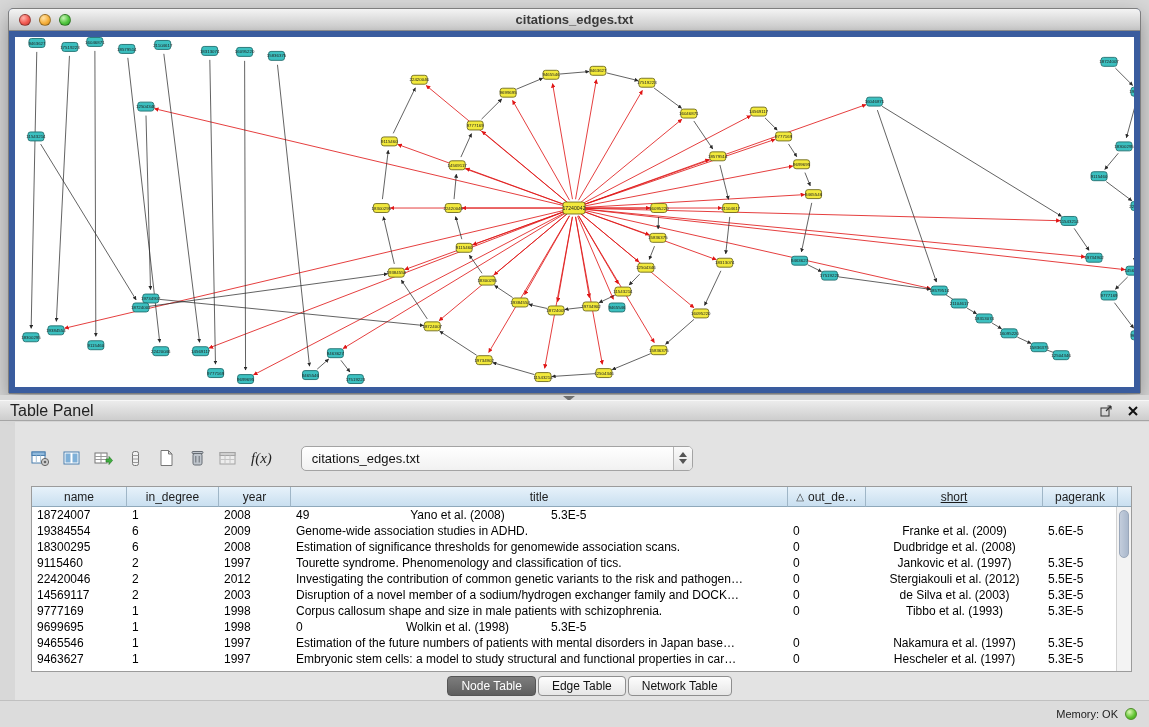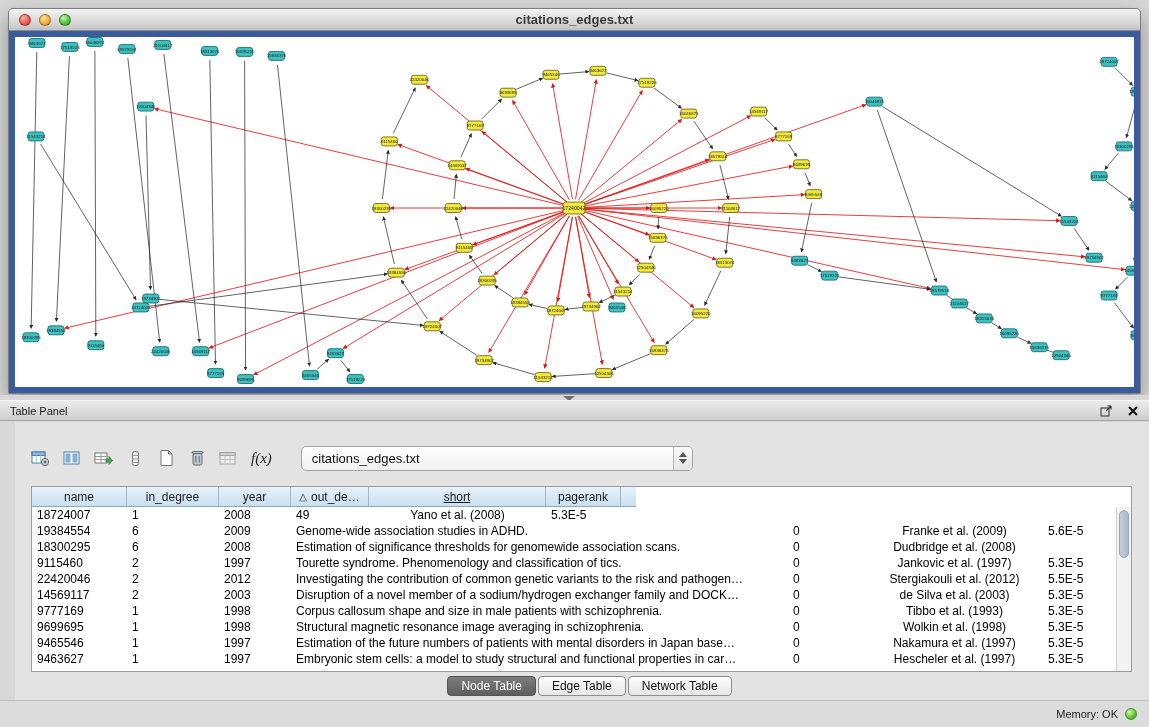--- a/index.html
+++ b/index.html
@@ -23,21 +23,21 @@
   .netframe svg { width:100%; height:100%; background:#ffffff; display:block; }
 
   
   .gap { position:absolute; top:395px; left:0; width:100%; height:5px; background:#d8d8d8; }
   .grip { position:absolute; left:563px; top:1px; width:0; height:0;
           border-left:6px solid transparent; border-right:6px solid transparent; border-top:5px solid #707070; }
 
   
   .panel-header { position:absolute; top:400px; left:0; width:100%; height:21px;
                   background:linear-gradient(#ececec,#cdcdcd); border-top:1px solid #f7f7f7;
-                  border-bottom:1px solid #a5a5a5; font-size:11px; color:#222;
+                  border-bottom:1px solid #a5a5a5; font-size:16px; color:#222;
                   display:flex; align-items:center; padding:0 10px; }
   .panel-header .spacer { flex:1; }
   .ph-icon { margin-left:14px; cursor:default; display:flex; align-items:center; }
 
   .panel-body { position:absolute; top:422px; left:15px; width:100%; height:278px; background:#e3e3e3; }
 
   .toolbar { position:absolute; left:16px; top:22px; height:28px; display:flex; align-items:center; gap:13px; }
   .tb-icon { display:flex; align-items:center; justify-content:center; min-width:18px; height:22px; }
   .fx { font-family:"Liberation Serif",serif; font-style:italic; font-size:15px; color:#222; }
   .combo { margin-left:16px; width:392px; height:25px; border:1px solid #a3a3a3; border-radius:5px;
@@ -619,20 +619,23 @@
     <div class="thead" id="thead">
         <div class="hcell" style="width: 95px;">
           <span>name</span>
         </div>
         <div class="hcell" style="width: 92px;">
           <span>in_degree</span>
         </div>
         <div class="hcell" style="width: 72px;">
           <span>year</span>
         </div>
+        <div class="hcell" style="width: 497px;">
+          <span>title</span>
+        </div>
         <div class="hcell" style="width: 78px;">
           <span class="sort">△</span>
           <span>out_de…</span>
         </div>
         <div class="hcell" style="width: 177px; text-decoration: underline;">
           <span>short</span>
         </div>
         <div class="hcell" style="width: 75px;">
           <span>pagerank</span>
         </div>
@@ -698,21 +701,20 @@
           <div class="tcell" style="width: 72px;">1998</div>
           <div class="tcell" style="width: 497px;">Corpus callosum shape and size in male patients with schizophrenia.</div>
           <div class="tcell" style="width: 78px;">0</div>
           <div class="tcell center" style="width: 177px;">Tibbo et al. (1993)</div>
           <div class="tcell" style="width: 75px;">5.3E-5</div>
         </div>
         <div class="trow">
           <div class="tcell" style="width: 95px;">9699695</div>
           <div class="tcell" style="width: 92px;">1</div>
           <div class="tcell" style="width: 72px;">1998</div>
-          <div class="tcell" style="width: 497px;">Structural magnetic resonance image averaging in schizophrenia.</div>
           <div class="tcell" style="width: 78px;">0</div>
           <div class="tcell center" style="width: 177px;">Wolkin et al. (1998)</div>
           <div class="tcell" style="width: 75px;">5.3E-5</div>
         </div>
         <div class="trow">
           <div class="tcell" style="width: 95px;">9465546</div>
           <div class="tcell" style="width: 92px;">1</div>
           <div class="tcell" style="width: 72px;">1997</div>
           <div class="tcell" style="width: 497px;">Estimation of the future numbers of patients with mental disorders in Japan base…</div>
           <div class="tcell" style="width: 78px;">0</div>

